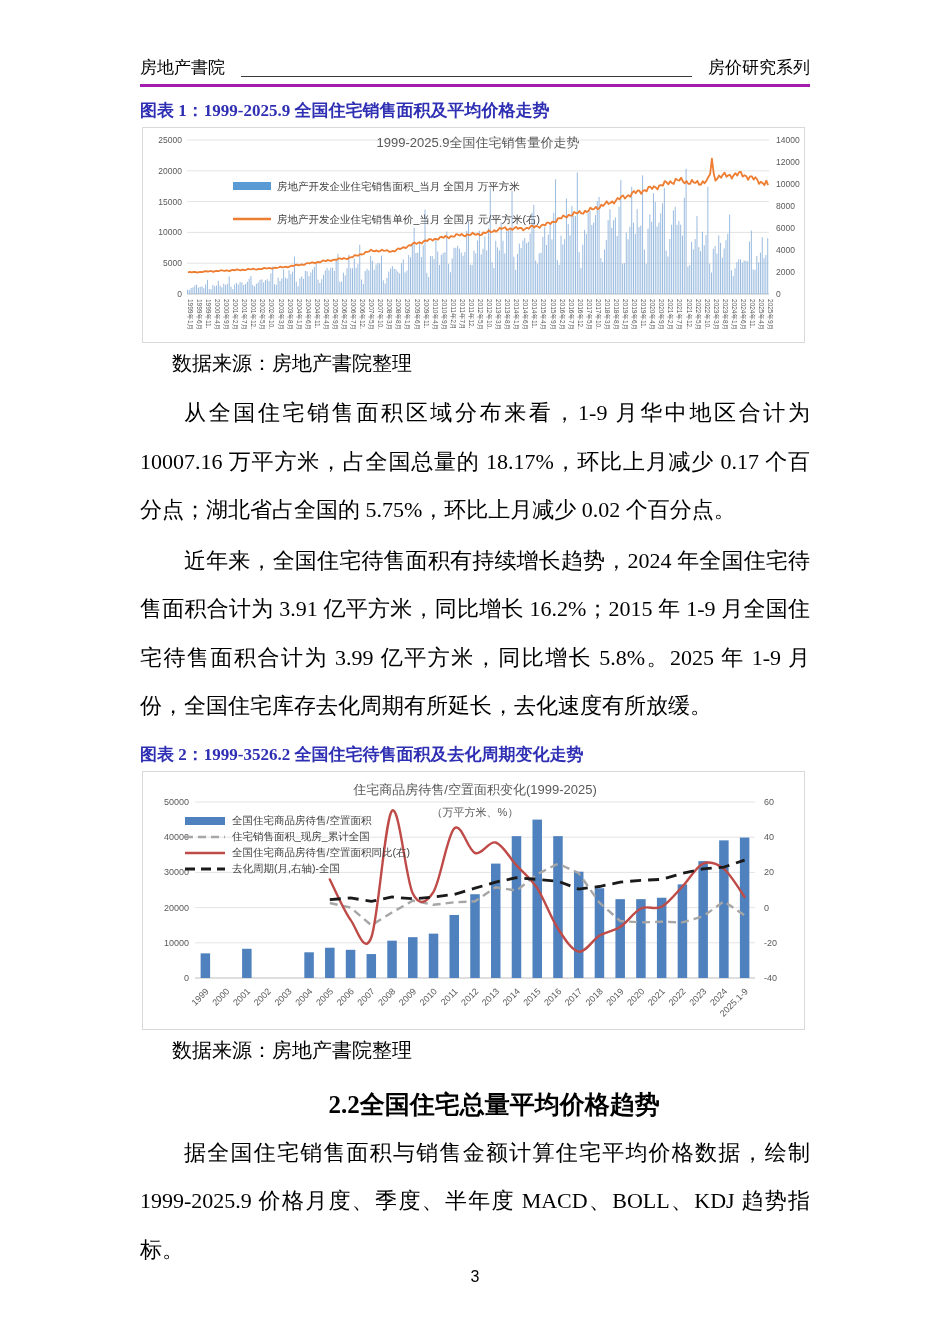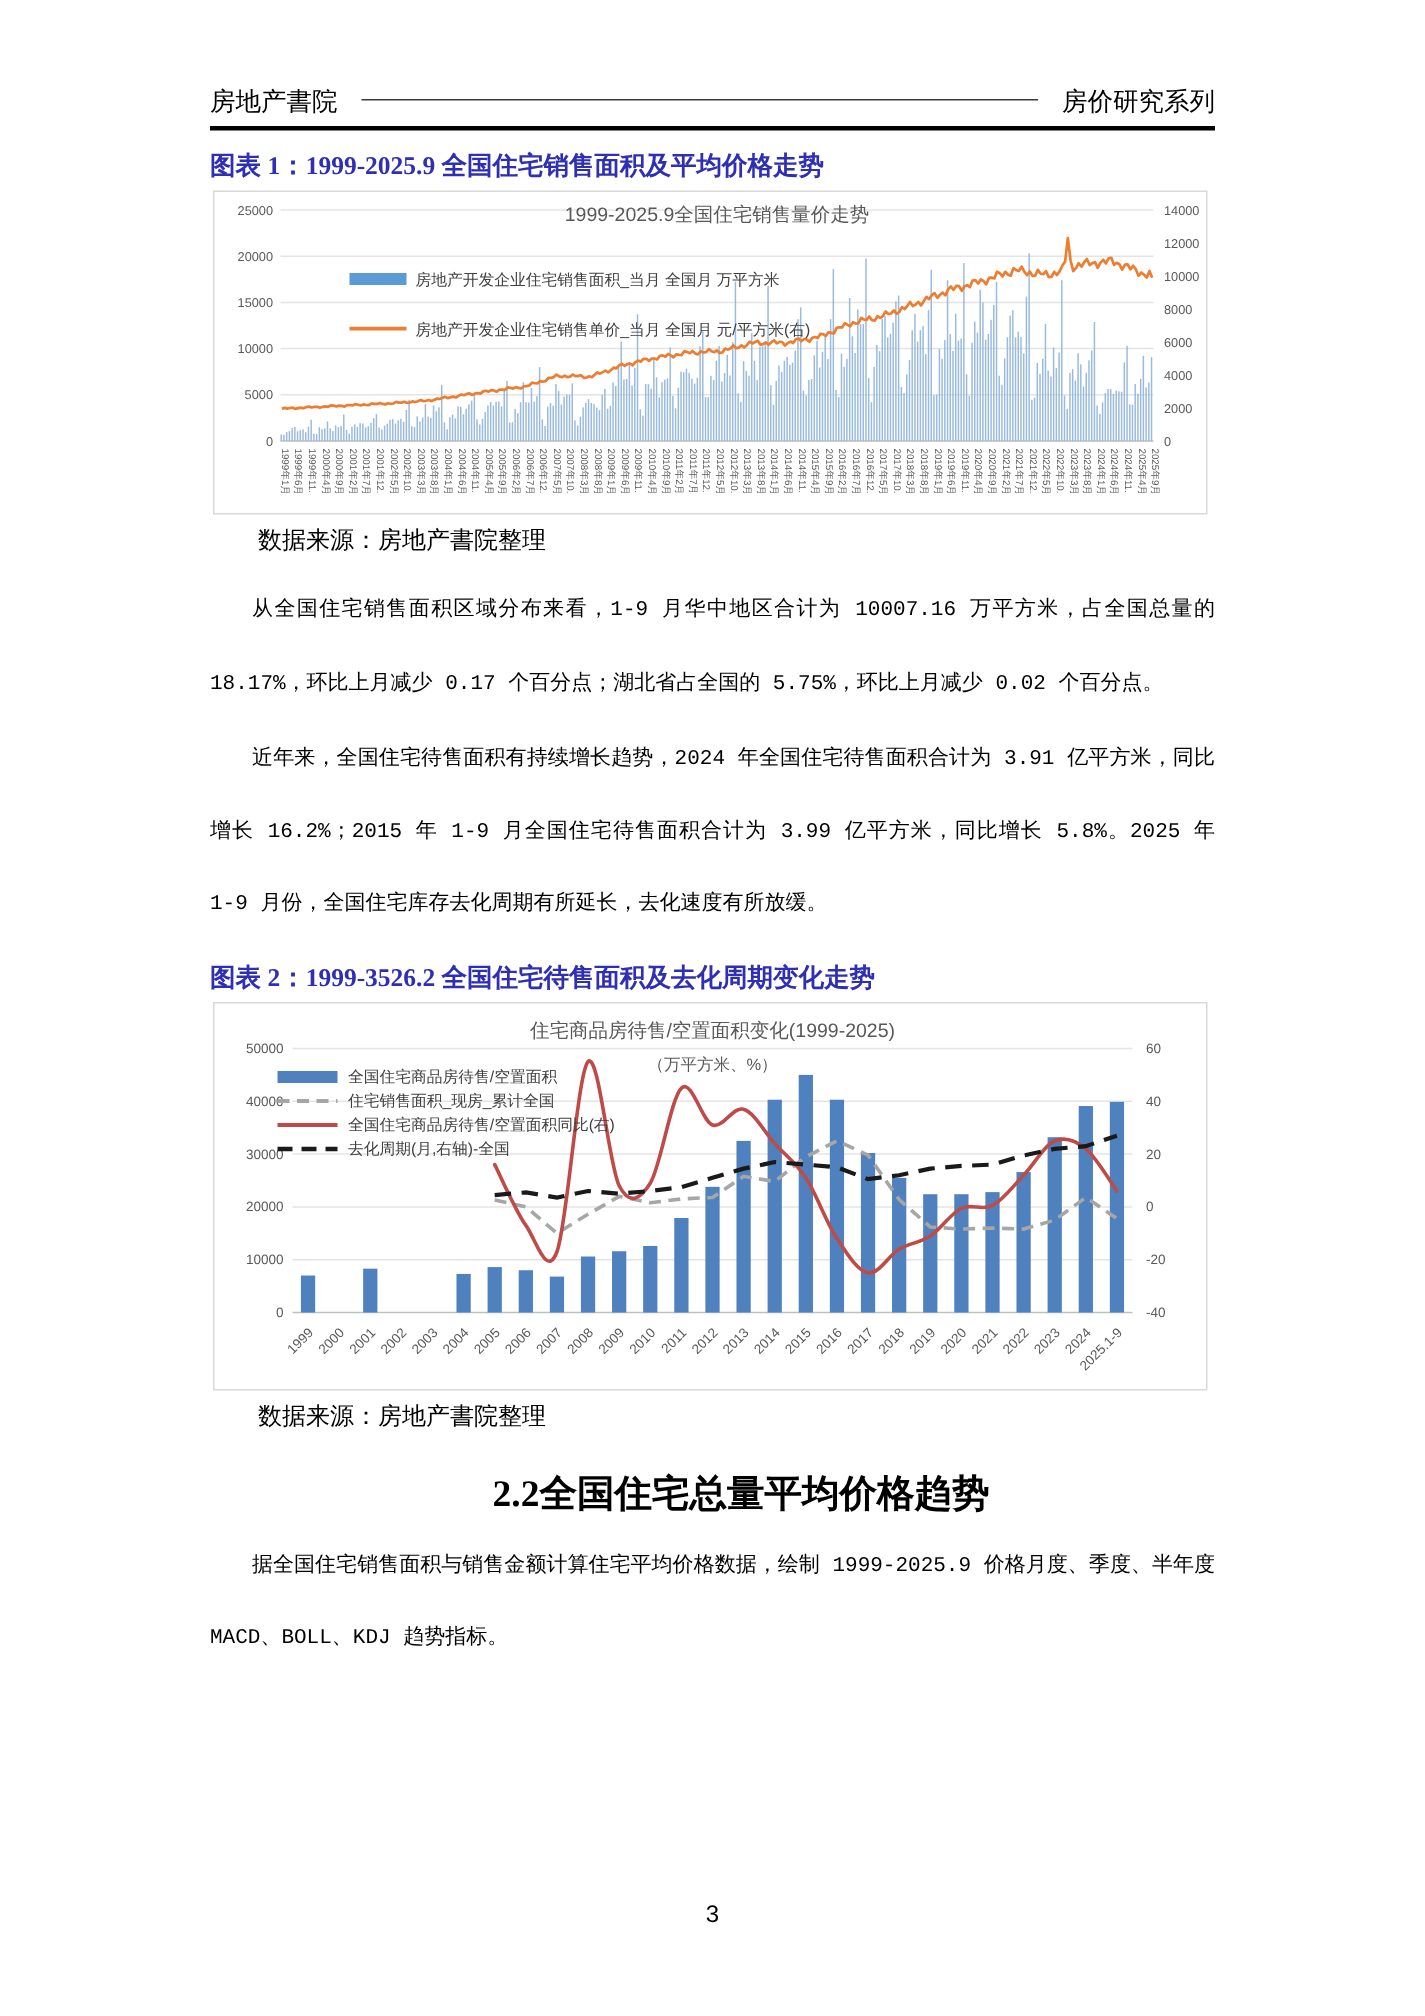--- a/index.html
+++ b/index.html
@@ -1,27 +1,27 @@
 <!DOCTYPE html>
 <html><head>
 <meta charset="utf-8">
 <style>
   html,body{margin:0;padding:0;background:#ffffff;}
   .page{width:950px;height:1344px;position:relative;background:#fff;overflow:hidden;
         font-family:"Liberation Serif","DejaVu Serif",serif;color:#000;}
   .content{padding:56px 140px 0 140px;}
-  .header{display:flex;align-items:center;font-family:"Liberation Sans","DejaVu Sans",sans-serif;
-          font-size:17px;border-bottom:3px solid #000000;padding-bottom:5px;gap:11px;}
+  .header{display:flex;align-items:flex-end;font-family:"Liberation Sans","DejaVu Sans",sans-serif;
+          font-size:17px;border-bottom:3px solid #a21caf;padding-bottom:5px;gap:11px;}
   .header-fill{flex:1;border-bottom:1.5px solid #3a3a3a;margin:0 5px 2px 5px;}
   .fig-caption{font-weight:bold;font-size:17px;margin:12px 0 5px 0;color:#2F2FB4;}
   .chart-box{width:661px;height:214px;border:1px solid #d9d9d9;margin-left:2px;background:#fff;}
   .chart-box2{height:257px;}
-  .source{font-size:16px;margin:7px 0 12px 32px;}
-  .body-para{font-size:14px;line-height:48.5px;text-align:justify;text-justify:inter-ideograph;
-             text-indent:2em;margin:0 0 2px 0;font-family:Liberation Mono, monospace;}
+  .source{font-size:20px;margin:7px 0 12px 32px;}
+  .body-para{font-size:22px;line-height:48.5px;text-align:justify;text-justify:inter-ideograph;
+             text-indent:2em;margin:0 0 2px 0;}
   .section-heading{font-size:25px;font-weight:bold;margin:24px 0 8px 38px;text-align:center;}
   .page-number{position:absolute;bottom:58px;left:0;right:0;text-align:center;font-size:16px;
                font-family:"Liberation Sans","DejaVu Sans",sans-serif;}
   svg text{font-family:"Liberation Sans","DejaVu Sans",sans-serif;}
 </style>
 </head>
 <body>
 
 <div class="page">
   <div class="content">

